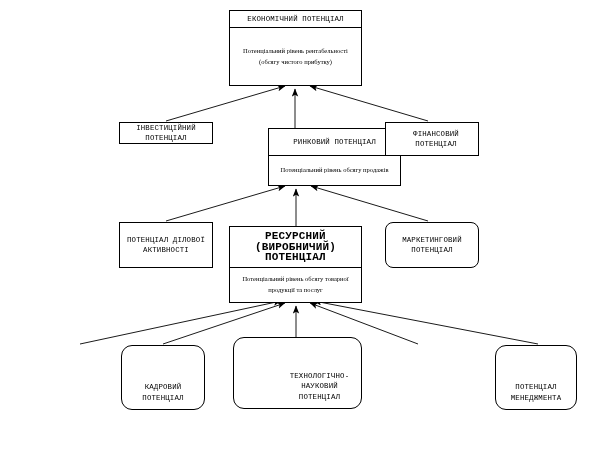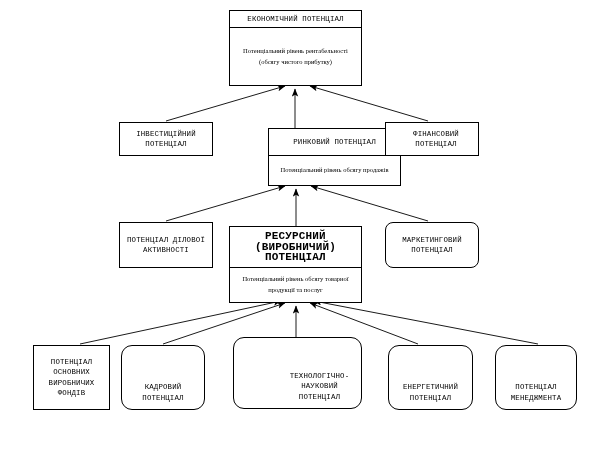--- a/index.html
+++ b/index.html
@@ -72,21 +72,21 @@
       <line x1="418" y1="344" x2="310" y2="303"></line>
       <line x1="538" y1="344" x2="314" y2="301"></line>
     </g>
   </svg>
 
   <div class="node split" style="left:229px;top:10px;width:133px;height:76px;">
     <div class="hdr" style="height:17px;">ЕКОНОМІЧНИЙ ПОТЕНЦІАЛ</div>
     <div class="body">Потенціальний рівень рентабельності (обсягу чистого прибутку)</div>
   </div>
 
-  <div class="node vcenter" style="left:119px;top:122px;width:94px;height:34px;">
+  <div class="node vcenter" style="left:119px;top:122px;width:94px;height:22px;">
     <div class="hdr" style="height:100%;">ІНВЕСТИЦІЙНИЙ ПОТЕНЦІАЛ</div>
   </div>
 
   <div class="node split" style="left:229px;top:128px;width:133px;height:58px;margin-left:39px;">
     <div class="hdr" style="height:27px;">РИНКОВИЙ ПОТЕНЦІАЛ</div>
     <div class="body">Потенціальний рівень обсягу продажів</div>
   </div>
 
   <div class="node vcenter" style="left:385px;top:122px;width:94px;height:34px;padding-left:8px;">
     <div class="hdr" style="height:100%;">ФІНАНСОВИЙ ПОТЕНЦІАЛ</div>
@@ -98,33 +98,27 @@
 
   <div class="node split bold" style="left:229px;top:226px;width:133px;height:77px;">
     <div class="hdr" style="height:41px;">РЕСУРСНИЙ (ВИРОБНИЧИЙ) ПОТЕНЦІАЛ</div>
     <div class="body">Потенціальний рівень обсягу товарної продукції та послуг</div>
   </div>
 
   <div class="node vcenter" style="left:385px;top:222px;width:94px;height:46px;border-radius:8px;">
     <div class="hdr" style="height:100%;">МАРКЕТИНГОВИЙ ПОТЕНЦІАЛ</div>
   </div>
 
-  <div class="node vcenter" style="left:33px;top:345px;width:77px;height:65px;">
-    <div class="hdr" style="height:100%;">ПОТЕНЦІАЛ ОСНОВНИХ ВИРОБНИЧИХ ФОНДІВ</div>
-  </div>
 
   <div class="node vbottom" style="left:121px;top:345px;width:84px;height:65px;">
     <div class="hdr">КАДРОВИЙ ПОТЕНЦІАЛ</div>
   </div>
 
   <div class="node vbottom" style="left:233px;top:337px;width:129px;height:72px;padding-left:44px;">
     <div class="hdr">ТЕХНОЛОГІЧНО-НАУКОВИЙ ПОТЕНЦІАЛ</div>
   </div>
 
-  <div class="node vbottom" style="left:388px;top:345px;width:85px;height:65px;">
-    <div class="hdr">ЕНЕРГЕТИЧНИЙ ПОТЕНЦІАЛ</div>
-  </div>
 
   <div class="node vbottom" style="left:495px;top:345px;width:82px;height:65px;">
     <div class="hdr">ПОТЕНЦІАЛ МЕНЕДЖМЕНТА</div>
   </div>
 
 </div>
 
 </body></html>

